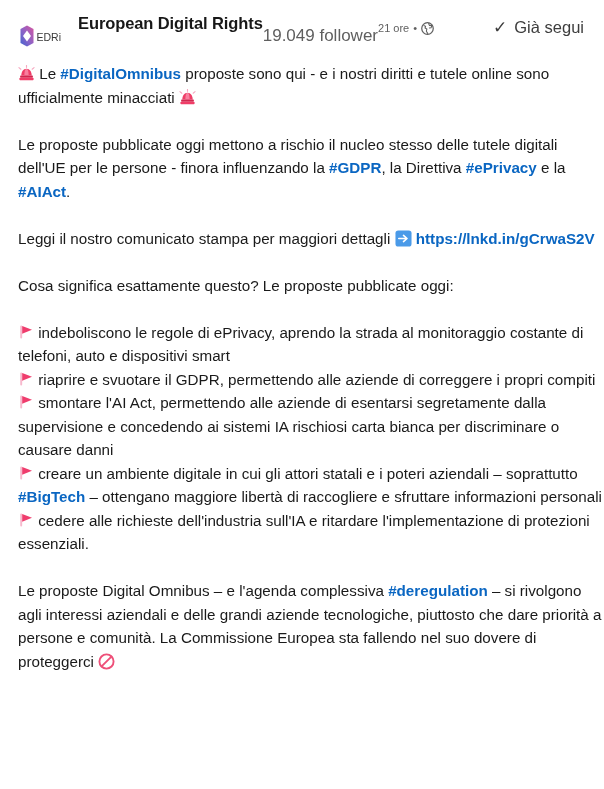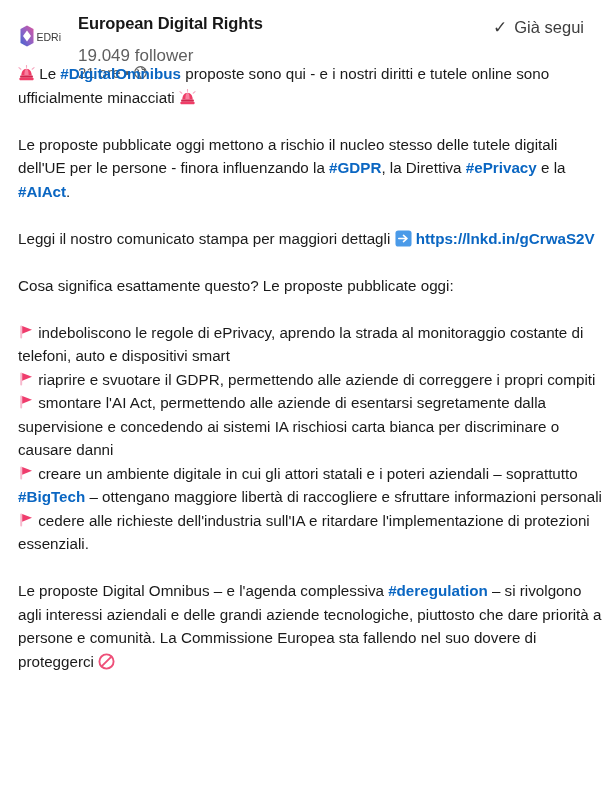--- a/index.html
+++ b/index.html
@@ -31,40 +31,40 @@
     display: flex;
     align-items: center;
     justify-content: flex-start;
     margin-top: 4px;
     margin-right: 12px;
   }
   .avatar svg { display: block; }
 
   .author-block {
     display: flex;
-    flex-direction: column;
+    flex-direction: row;
     flex: 1 1 auto;
     min-width: 0;
     padding-top: 1px;
   }
   .author-name {
     font-size: 16.5px;
     font-weight: bold;
     color: #181818;
     line-height: 20px;
     letter-spacing: -0.1px;
   }
   .author-followers {
     font-size: 17px;
     color: #5f5f5f;
     line-height: 17px;
     margin-top: 14px;
   }
   .author-meta {
-    font-size: 15px;
+    font-size: 11px;
     color: #5f5f5f;
     line-height: 17px;
     display: flex;
     align-items: center;
     gap: 4px;
   }
   .meta-dot { color: #5f5f5f; }
   .globe-icon { display: inline-block; width: 13px; height: 13px; }
   .globe-icon svg { display: block; }
 

